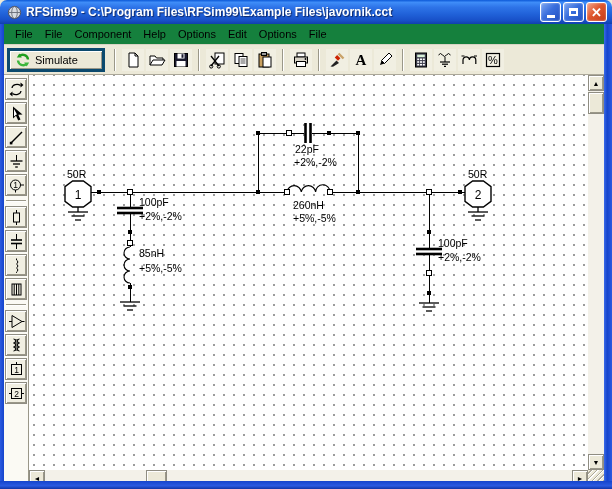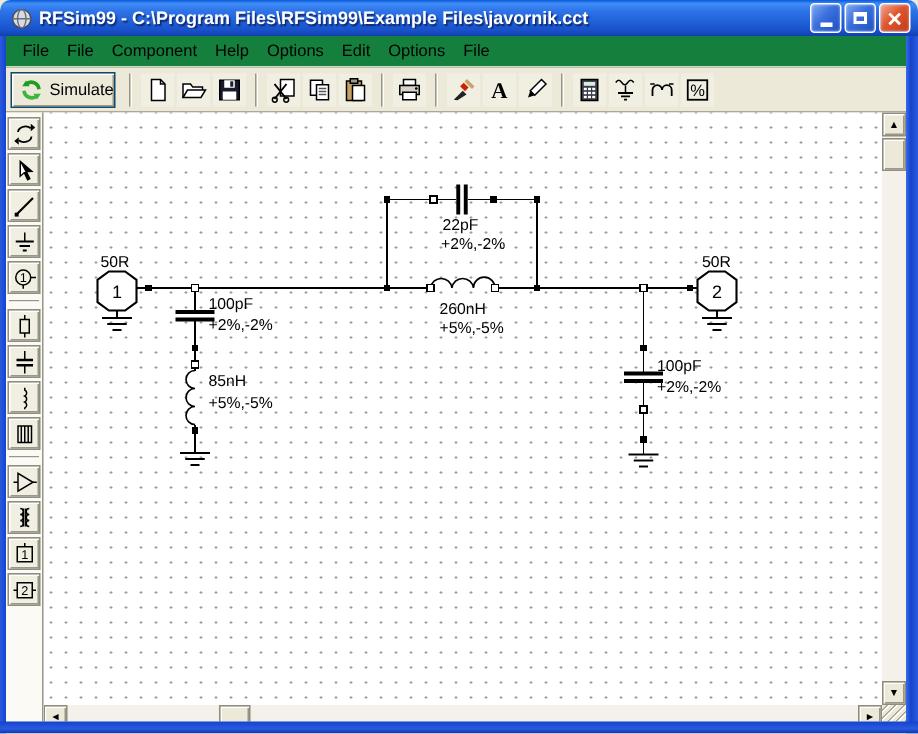--- a/index.html
+++ b/index.html
@@ -43,22 +43,22 @@
   }
   .menu-item { font-size: 11px; color: #000; padding: 3px 6px; }
 
   
   .toolbar {
     position: absolute; left: 4px; right: 8px; top: 46px; height: 29px;
     background: #ece9d8; display: flex; align-items: center; padding-left: 3px;
     border-bottom: 1px solid #aca899;
   }
   .tb-btn {
-    height: 24px; display: flex; align-items: center; gap: 4px; padding: 0 0 0 5px;
-    background: #ece9d8; border: 1px solid #0c4a6e;
+    height: 24px; display: flex; align-items: center; gap: 4px; padding: 0 24px 0 5px;
+    background: #ece9d8; border: 3px solid #0c4a6e;
     box-shadow: inset 1px 1px 0 #fff, inset -1px -1px 0 #9a9788;
     font-size: 11px; color: #000; margin-right: 4px;
   }
   .tb-sep { width: 2px; height: 22px; margin: 0 5px; border-left: 1px solid #9a9788; border-right: 1px solid #fff; }
   .tb-icon { width: 22px; height: 22px; display: flex; align-items: center; justify-content: center; background: #f1efe2; margin: 0 1px; }
   .tb-icon svg { display: block; }
 
   
   .palette {
     position: absolute; left: 4px; top: 75px; width: 25px; bottom: 8px;

